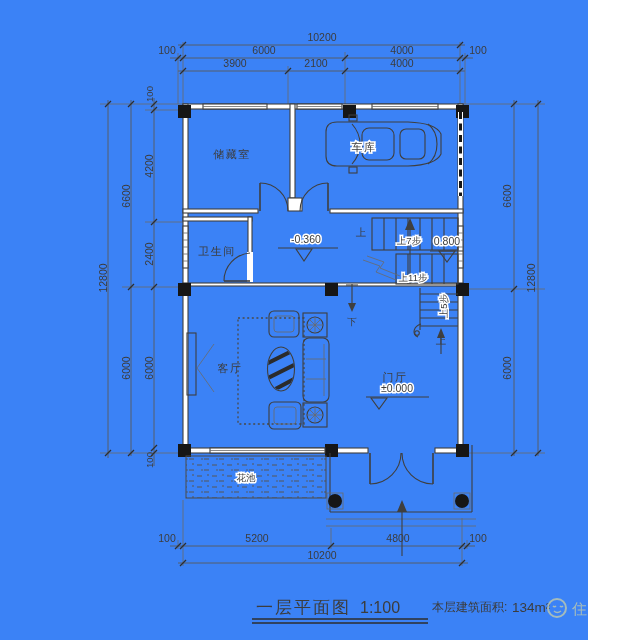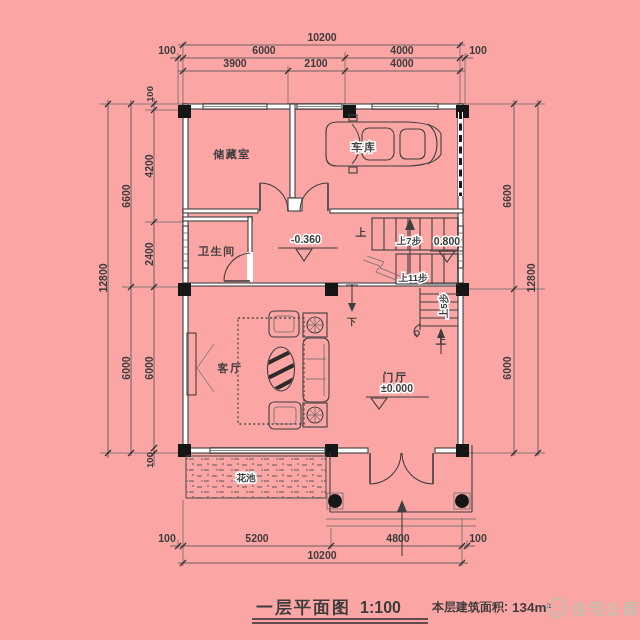--- a/index.html
+++ b/index.html
@@ -1,17 +1,17 @@
 <!DOCTYPE html>
 <html><head>
 <meta charset="utf-8">
 <style>
   html,body{margin:0;padding:0;background:#ffffff;}
-  .canvas{position:relative;width:640px;height:640px;background:#fca5a5;overflow:hidden;
-          font-family:"Liberation Sans","DejaVu Sans",sans-serif;font-weight:bold;}
+  .canvas{position:relative;width:588px;height:640px;background:#3b82f6;overflow:hidden;
+          font-family:"Liberation Sans","DejaVu Sans",sans-serif;}
   svg text{font-family:"Liberation Sans","DejaVu Sans",sans-serif;fill:#3c3c3c;}
   .ln{stroke:#3f3f3f;stroke-width:1.1;fill:none;}
   .ln15{stroke:#3f3f3f;stroke-width:1.6;fill:none;}
   .thin{stroke:#6a6a6a;stroke-width:0.8;fill:none;}
   .dim{stroke:#5a5a5a;stroke-width:0.9;fill:none;}
   .tick{stroke:#2e2e2e;stroke-width:1.3;fill:none;}
   .wall{fill:#ffffff;stroke:#3f3f3f;stroke-width:1.1;}
   .col{fill:#161616;stroke:none;}
   .t9{font-size:9.5px;}
   .t10{font-size:10.5px;}

